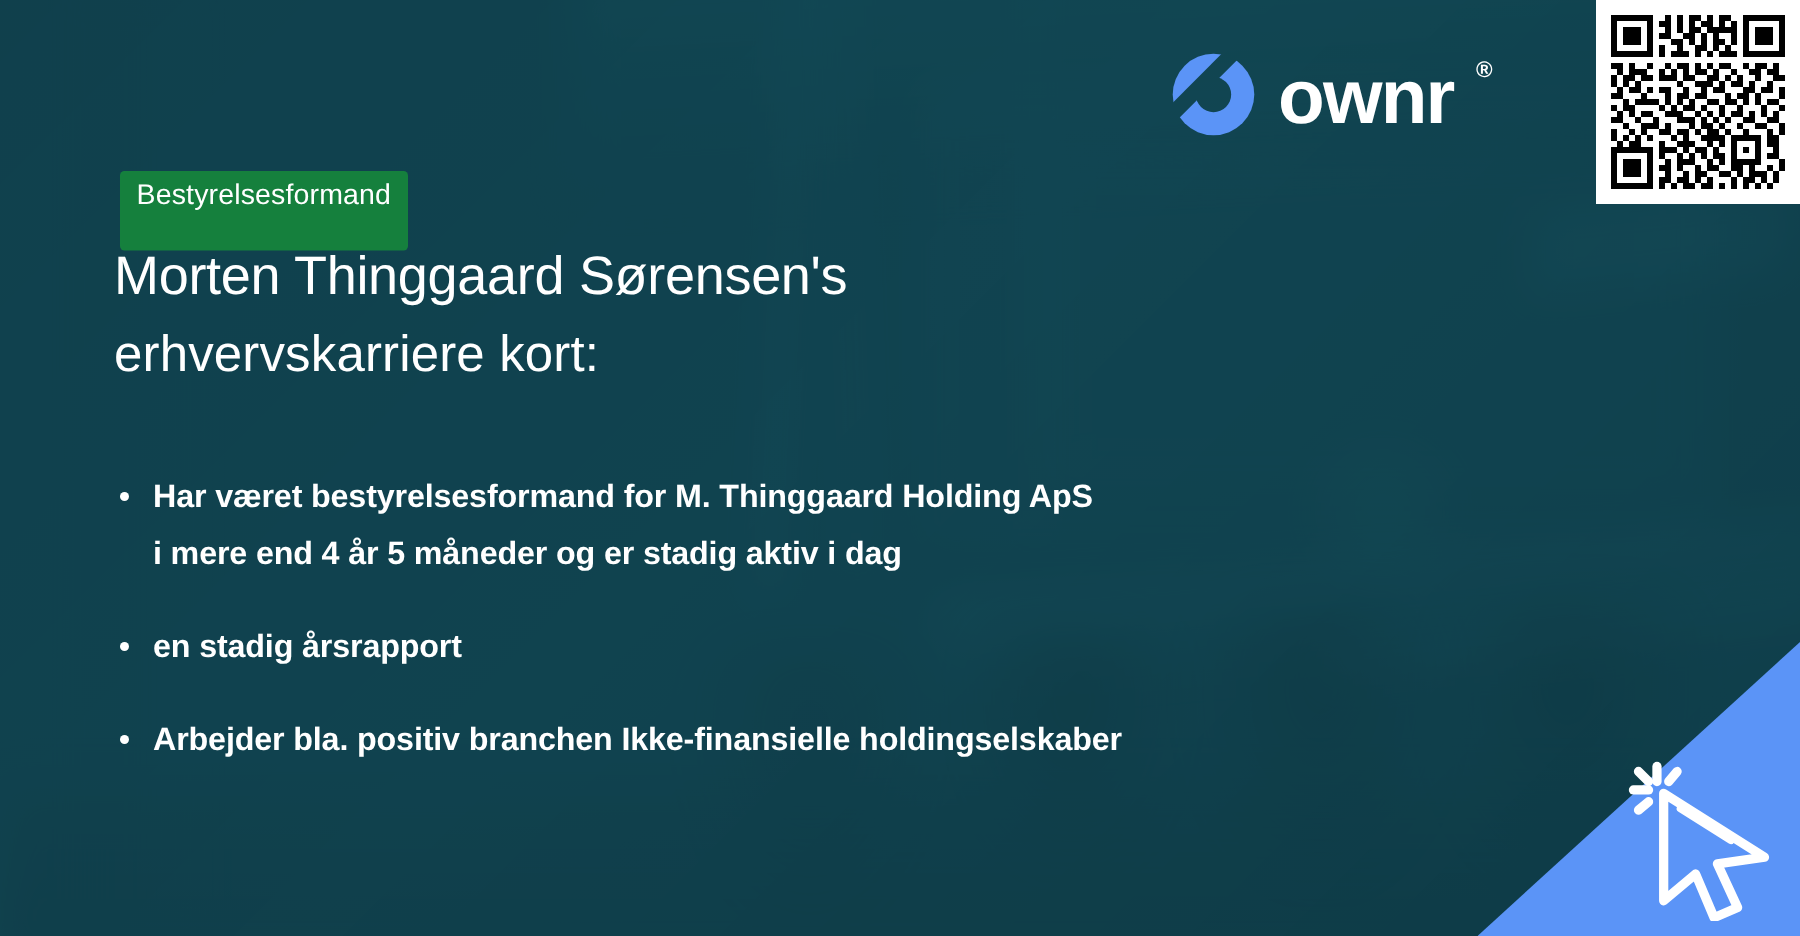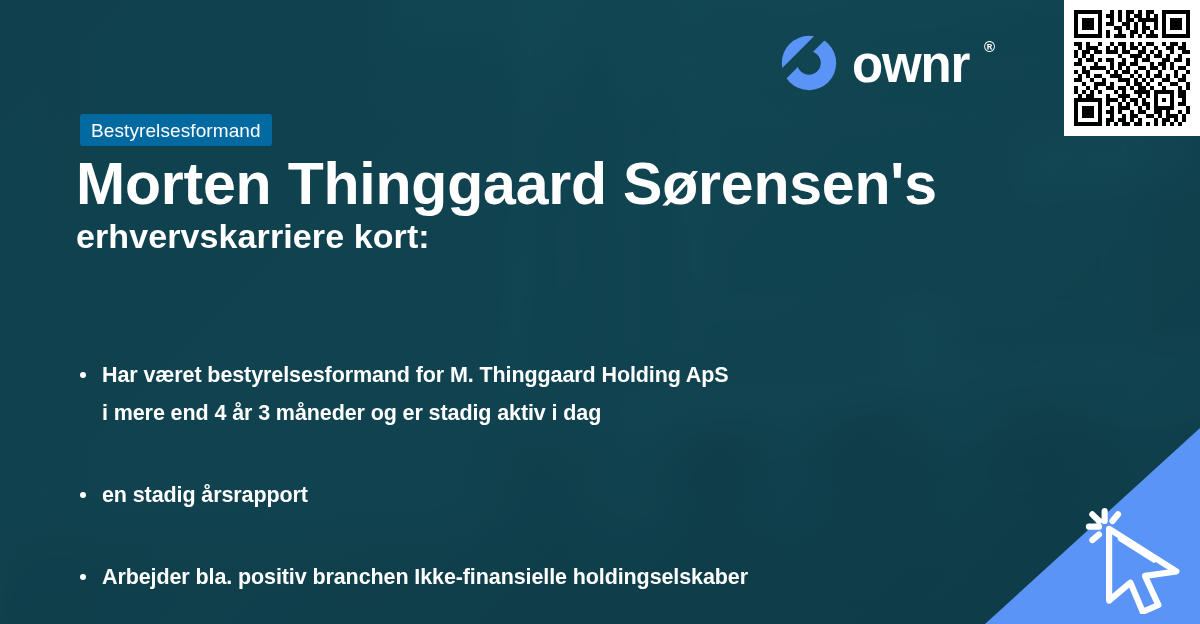--- a/index.html
+++ b/index.html
@@ -128,68 +128,67 @@
   
   .content {
     position: absolute;
     inset: 0;
   }
 
   .badge {
     position: absolute;
     left: 80px;
     top: 114px;
-    background: #0369a1;
+    background: #15803d;
     color: #ffffff;
     font-size: 19px;
     line-height: 1;
-    padding: 7px 11px 6px 11px;
+    padding: 7px 11px 27px 11px;
     border-radius: 3px;
     letter-spacing: .1px;
     white-space: nowrap;
   }
 
   .headline {
     position: absolute;
     left: 76px;
     top: 156px;
     width: 960px;
     color: #ffffff;
   }
   .headline .line1 {
-    font-size: 59px;
-    font-weight: 700;
+    font-size: 36px;
+    font-weight: 400;
     line-height: 56px;
     letter-spacing: -.2px;
     white-space: nowrap;
   }
   .headline .line2 {
     font-size: 34px;
-    font-weight: 700;
+    font-weight: 400;
     line-height: 48px;
     letter-spacing: .1px;
     white-space: nowrap;
   }
 
   .bullets {
     position: absolute;
     left: 76px;
     top: 312px;
     width: 980px;
     color: #ffffff;
   }
   .bullet {
     position: relative;
     margin-bottom: 24px;
     padding-left: 26px;
     font-size: 21.5px;
     font-weight: 700;
     line-height: 38px;
     letter-spacing: -.1px;
-    margin-top: 44px;
   }
   .bullet:last-child { margin-bottom: 0; }
   .bullet .dot {
     position: absolute;
     left: 4px;
     top: 16px;
     width: 6px;
     height: 6px;
     background: #ffffff;
     border-radius: 50%;
@@ -288,21 +287,21 @@
     <div class="headline">
       <div class="line1">Morten Thinggaard Sørensen's</div>
       <div class="line2">erhvervskarriere kort:</div>
     </div>
 
     <div class="bullets">
 
       <div class="bullet">
         <span class="dot"></span>
         <span class="txt">Har været bestyrelsesformand for M. Thinggaard Holding ApS</span>
-        <span class="txt-2">i mere end 4 år 3 måneder og er stadig aktiv i dag</span>
+        <span class="txt-2">i mere end 4 år 5 måneder og er stadig aktiv i dag</span>
       </div>
 
       <div class="bullet">
         <span class="dot"></span>
         <span class="txt-2">en stadig årsrapport</span>
       </div>
 
       <div class="bullet">
         <span class="dot"></span>
         <span class="txt">Arbejder bla. positiv branchen Ikke-finansielle holdingselskaber</span>

